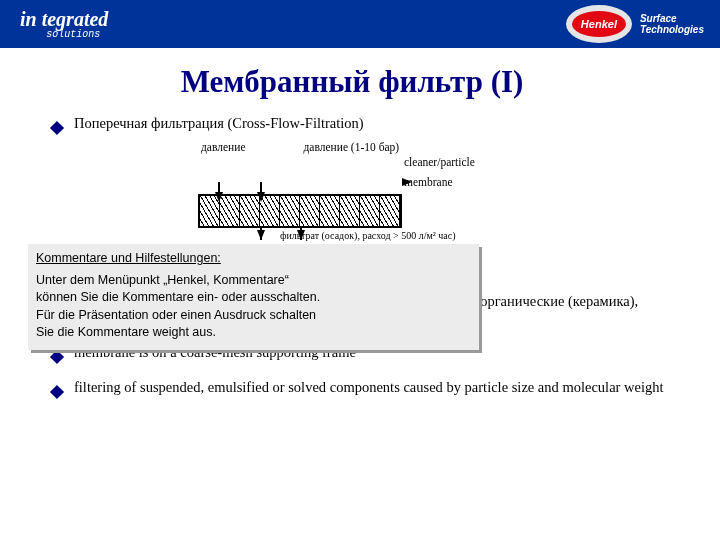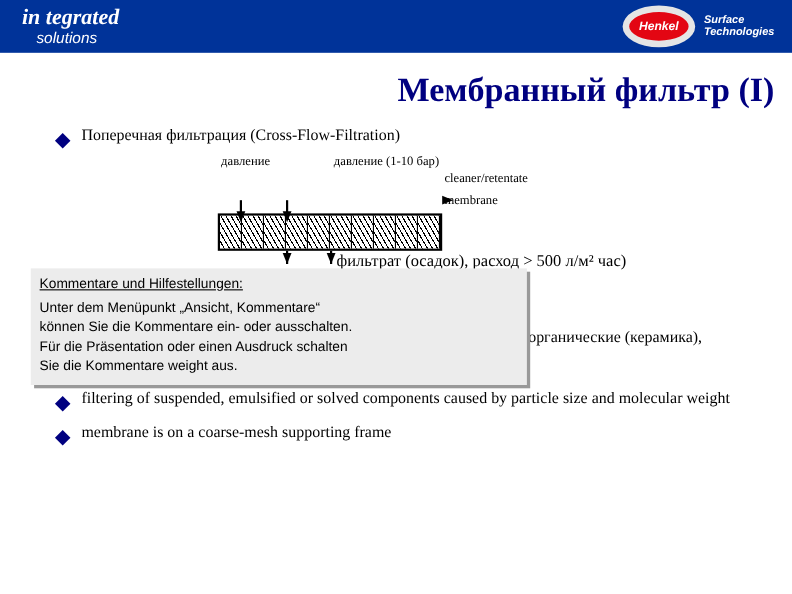--- a/index.html
+++ b/index.html
@@ -26,25 +26,25 @@
     color: white;
   }
   .logo-left-main {
     font-size: 20px;
     font-style: italic;
     font-weight: bold;
     font-family: Georgia, serif;
     line-height: 1;
   }
   .logo-left-sub {
-    font-size: 14px;
+    font-size: 10px;
     font-style: italic;
     text-align: right;
-    margin-right: 20px;
-    font-family: Liberation Sans, sans-serif;
+    margin-right: 8px;
+    font-family: Liberation Mono, monospace;
   }
   .logo-right {
     display: flex;
     align-items: center;
     gap: 8px;
   }
   .henkel-oval {
     background: #e30613;
     border-radius: 50%;
     width: 54px;
@@ -63,21 +63,21 @@
   }
   .surface-tech {
     color: white;
     font-family: Arial, sans-serif;
     font-size: 10px;
     font-weight: bold;
     line-height: 1.1;
     text-align: left;
   }
   .title {
-    text-align: right;
+    text-align: center;
     font-size: 31px;
     font-weight: bold;
     color: #000080;
     margin: 16px 16px 14px 0;
   }
   .content {
     padding: 0 28px 0 36px;
     font-size: 14.5px;
     color: black;
     position: relative;
@@ -143,22 +143,22 @@
     border-left: 10px solid black;
     position: absolute;
   }
   .arrow-line-v {
     width: 2px;
     height: 12px;
     background: black;
     position: absolute;
   }
   .diag-bottom-label {
-    margin-left: 120px;
-    font-size: 15px;
+    margin-left: 94px;
+    font-size: 10px;
     margin-top: 2px;
   }
   .overlay-box {
     position: absolute;
     left: 28px;
     top: 244px;
     width: 435px;
     background: #ececec;
     box-shadow: 3px 3px 0 #999;
     padding: 6px 8px 8px 8px;
@@ -201,21 +201,21 @@
   <div class="bullet-row">
     <div class="diamond"></div>
     <div class="bullet-text">Поперечная фильтрация (Cross-Flow-Filtration)</div>
   </div>
 
   <div class="diagram-area">
     <div class="diag-labels-top">
       <span>давление</span>
       <span>давление (1-10 бар)</span>
     </div>
-    <div class="diag-right-labels">cleaner/retentate</div>
+    <div class="diag-right-labels">cleaner/particle</div>
     <div class="diag-right-labels">membrane</div>
     <div class="membrane-box">
       <div class="arrow-line-v" style="top:-14px; left:18px;"></div>
       <div class="arrow-down" style="top:-4px; left:15px;"></div>
       <div class="arrow-line-v" style="top:-14px; left:60px;"></div>
       <div class="arrow-down" style="top:-4px; left:57px;"></div>
       <div class="arrow-right" style="top:-18px; right:-12px;"></div>
       <div class="hatch"></div>
         <div class="hatch"></div>
         <div class="hatch"></div>
@@ -240,33 +240,33 @@
   </div>
 
   <div class="bullet-row">
     <div class="diamond"></div>
     <div class="bullet-text">
       <span>мембрана на толстой поддерживающей слой</span>
       <div class="indent-list">органические (полисольфон, полиамид, ацетат целлюлозы) неорганические (керамика), устойчива к высоким значенииям p.H и температуры</div>
     </div>
   </div>
 
+  <div class="bullet-row" style="margin-top:12px;">
+    <div class="diamond"></div>
+    <div class="bullet-text">membrane is on a coarse-mesh supporting frame</div>
+  </div>
+
   <div class="bullet-row" style="margin-top:16px;">
     <div class="diamond"></div>
     <div class="bullet-text">filtering of suspended, emulsified or solved components caused by particle size and molecular weight</div>
-  </div>
-
-  <div class="bullet-row" style="margin-top:12px;">
-    <div class="diamond"></div>
-    <div class="bullet-text">membrane is on a coarse-mesh supporting frame</div>
   </div>
 
 </div>
 
 <div class="overlay-box">
   <div class="overlay-title">Kommentare und Hilfestellungen:</div>
-  <div>Unter dem Menüpunkt „Ansicht, Kommentare“</div>
+  <div>Unter dem Menüpunkt „Henkel, Kommentare“</div>
   <div>können Sie die Kommentare ein- oder ausschalten.</div>
   <div>Für die Präsentation oder einen Ausdruck schalten</div>
   <div>
     <span>Sie die Kommentare weight aus.</span>
   </div>
 </div>
 
 </body></html>

